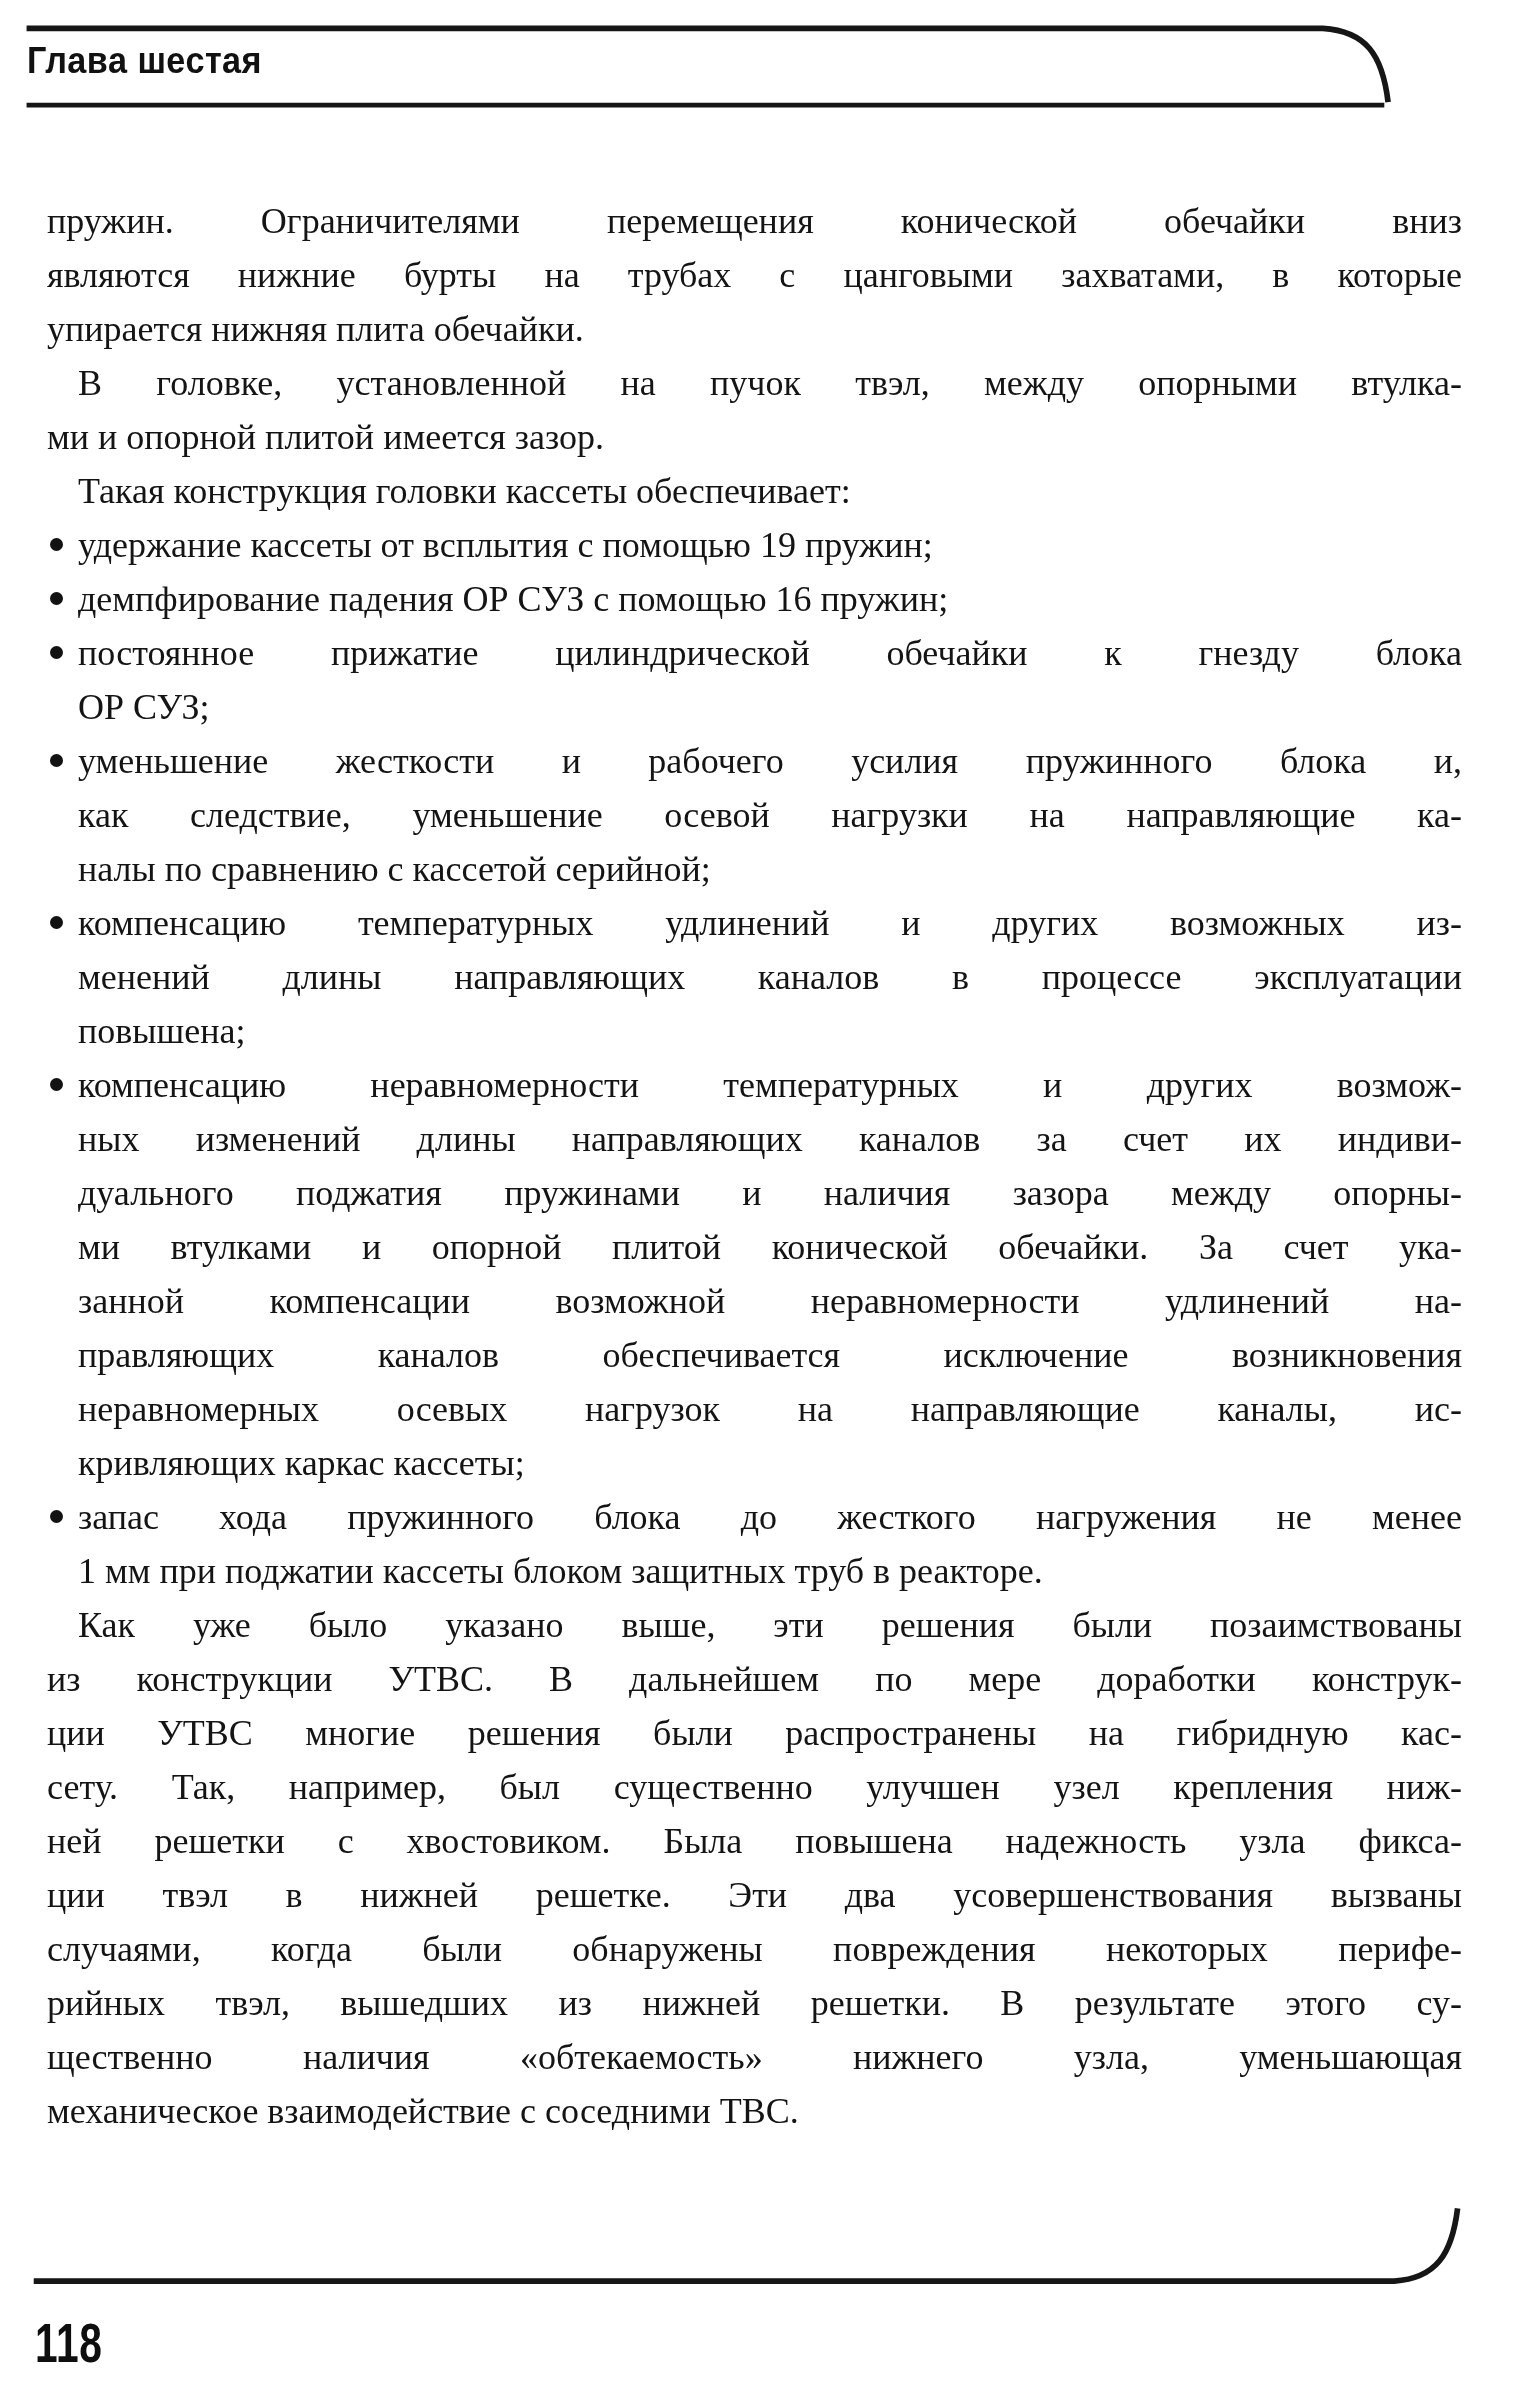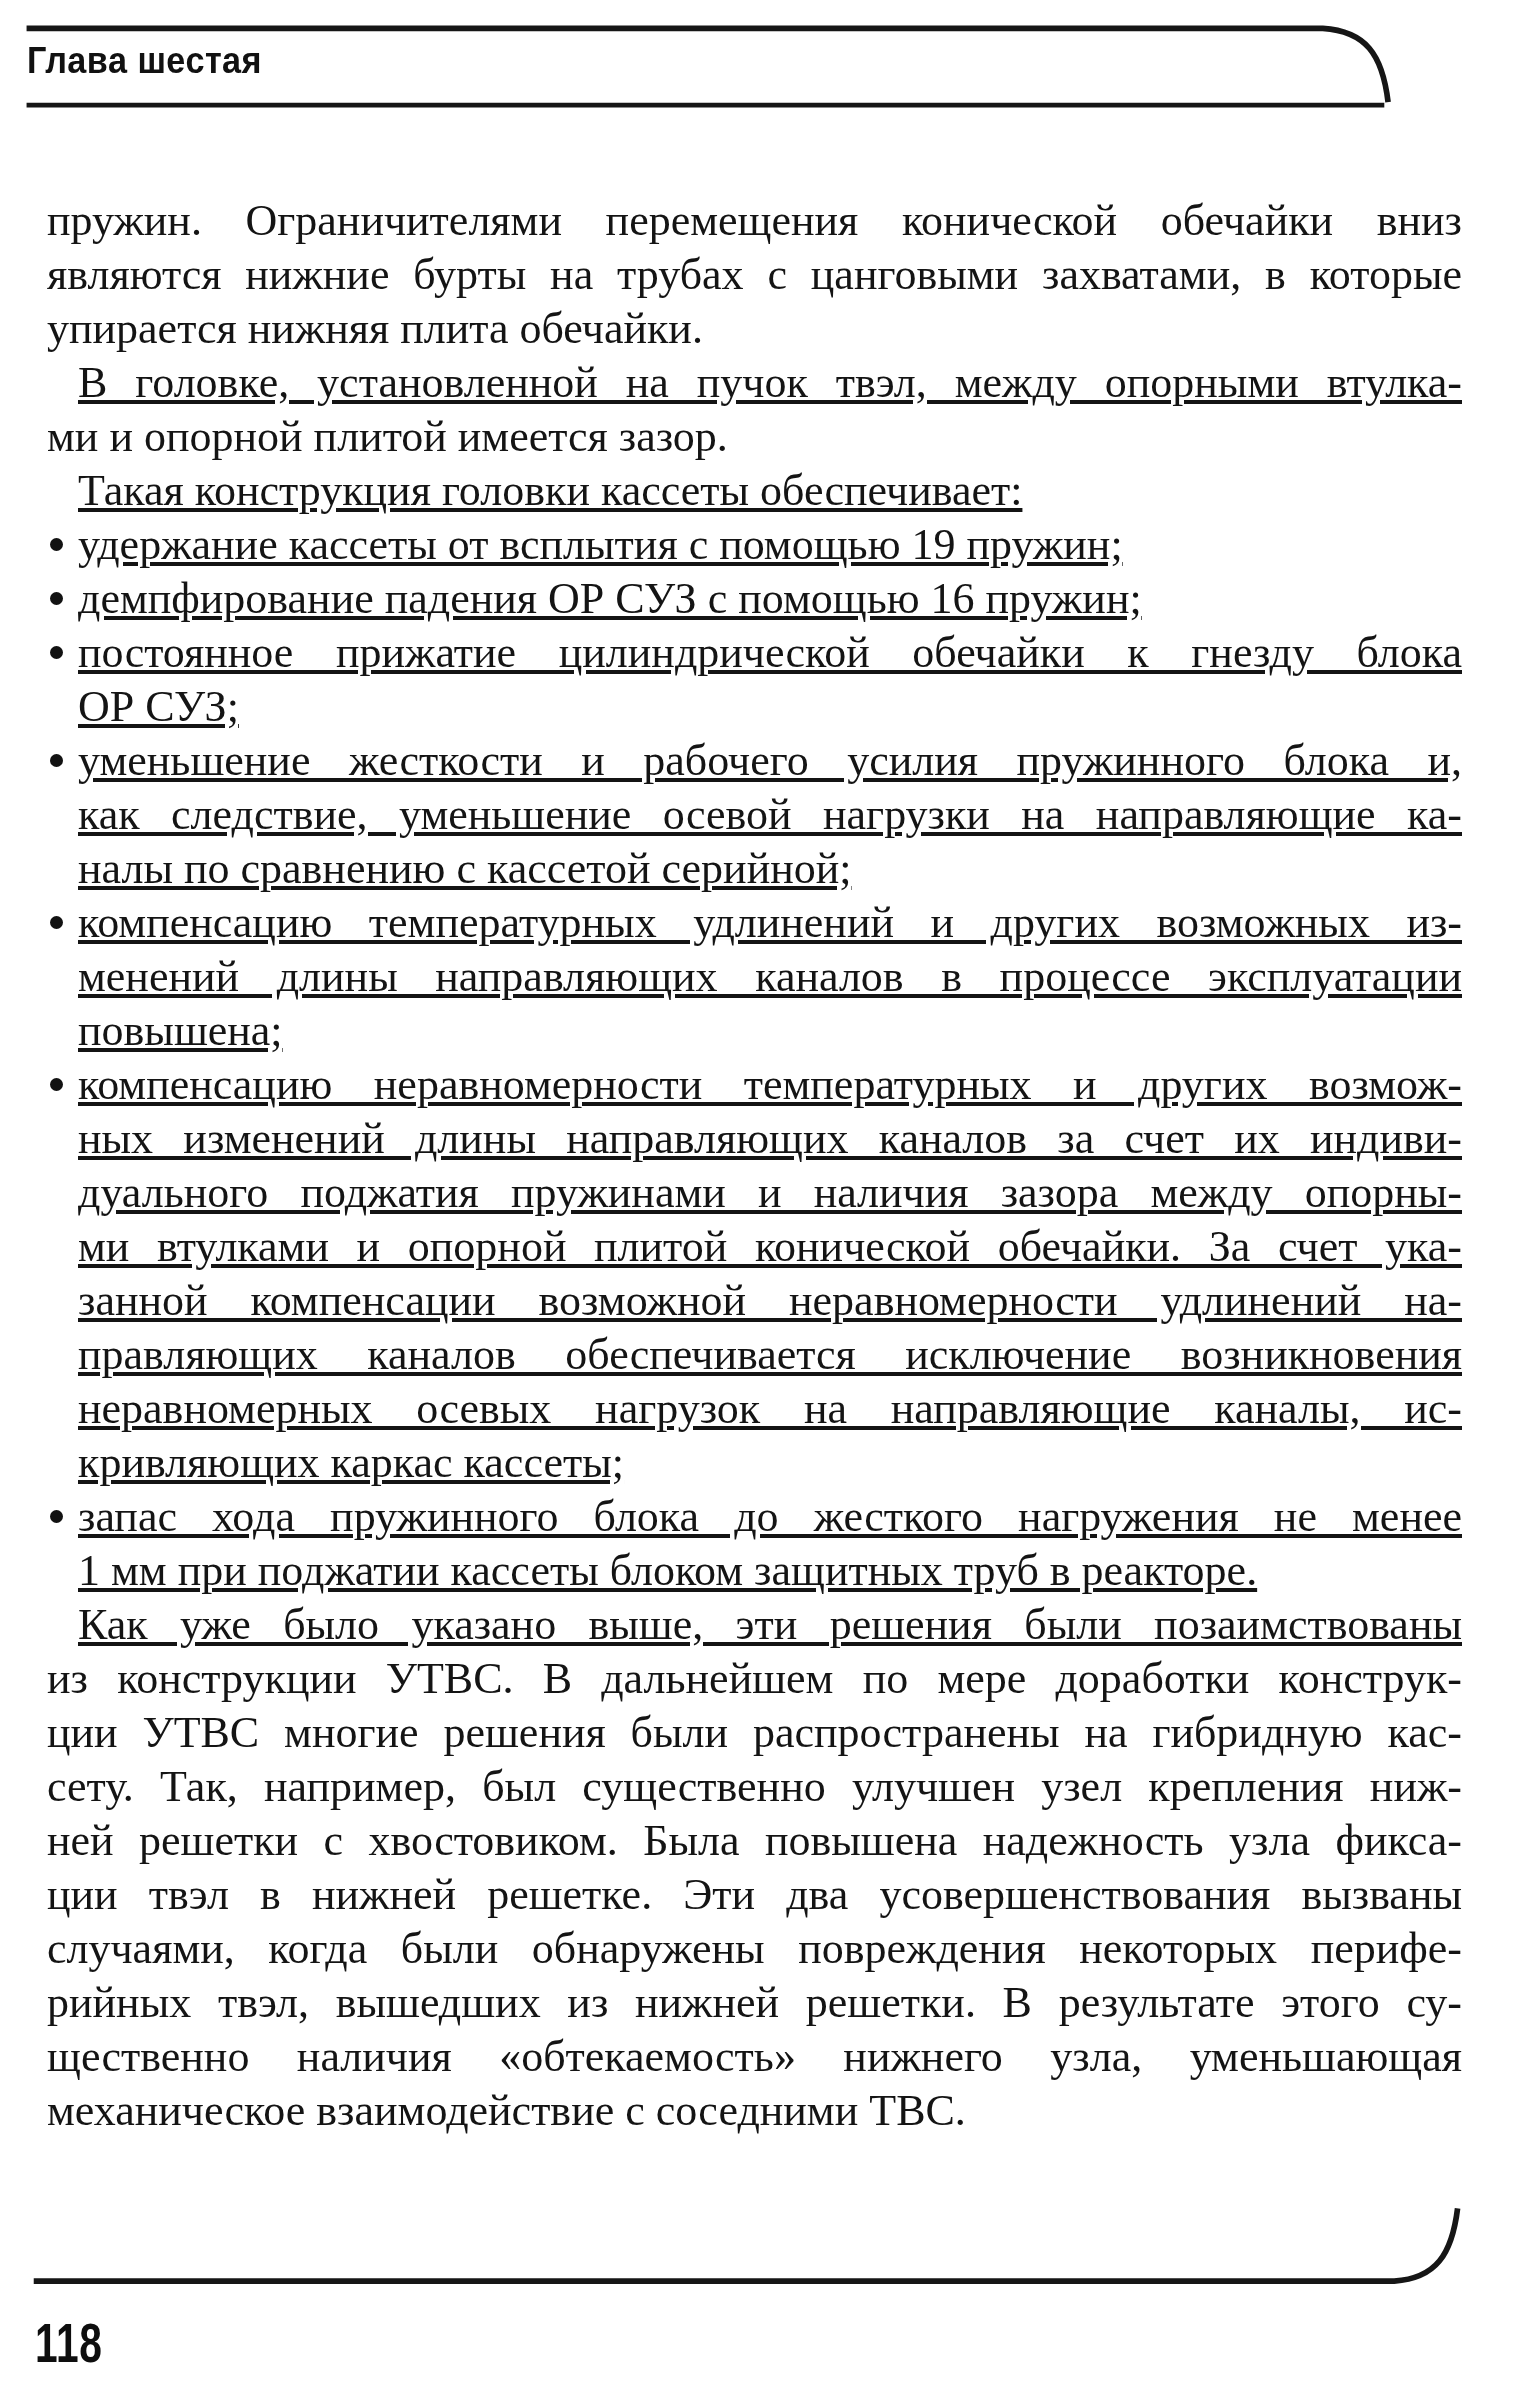--- a/index.html
+++ b/index.html
@@ -17,24 +17,24 @@
     position:absolute;left:26.5px;top:40px;
     font-family:"Liberation Sans",sans-serif;
     font-weight:bold;font-size:36px;
     letter-spacing:0.5px;
     transform:scaleX(.95);transform-origin:left top;
     color:#111;
     white-space:nowrap;
   }
   #body-text{
     position:absolute;left:47px;top:194px;width:1415px;
-    font-size:44px;line-height:54px;
+    font-size:36px;line-height:54px;
   }
   .line{position:relative;}
-  .line.ind{padding-left:31px;text-decoration:underline;}
+  .line.ind{padding-left:31px;}
   .line.j{text-align:justify;text-align-last:justify;}
   .dot{
     position:absolute;left:2.8px;top:20px;
     width:13.2px;height:13.2px;border-radius:50%;
     background:#121212;
   }
   #page-number{
     position:absolute;left:35px;top:2311px;
     font-family:"Liberation Sans",sans-serif;
     font-weight:bold;font-size:55px;

